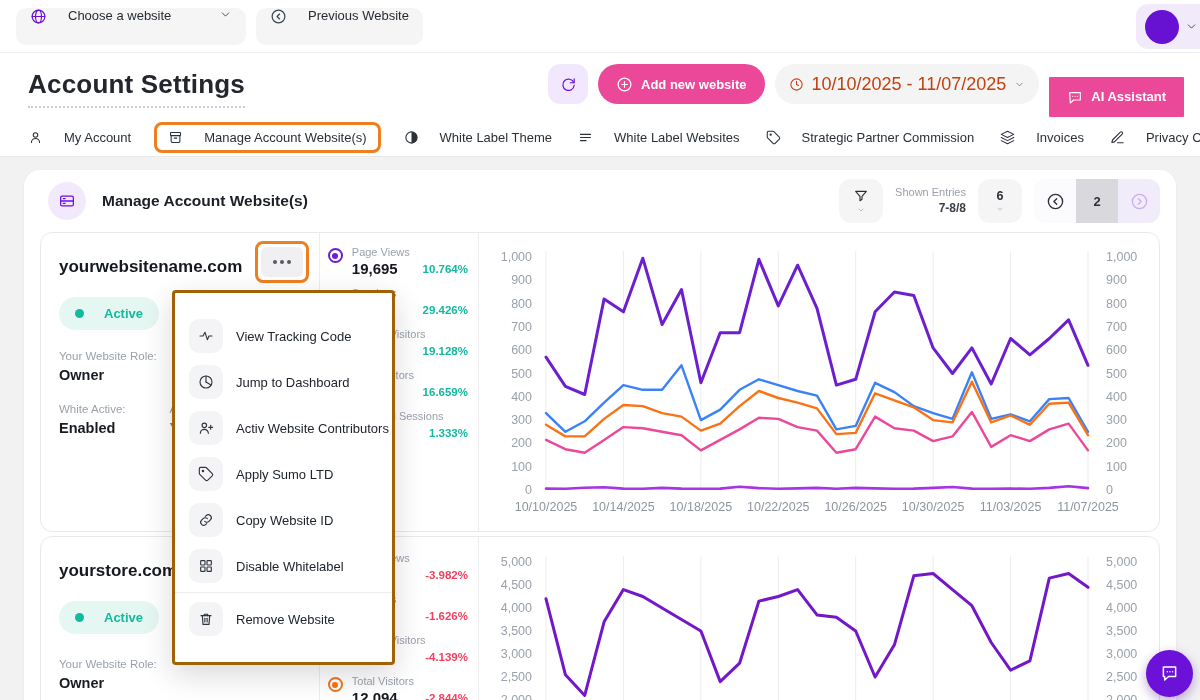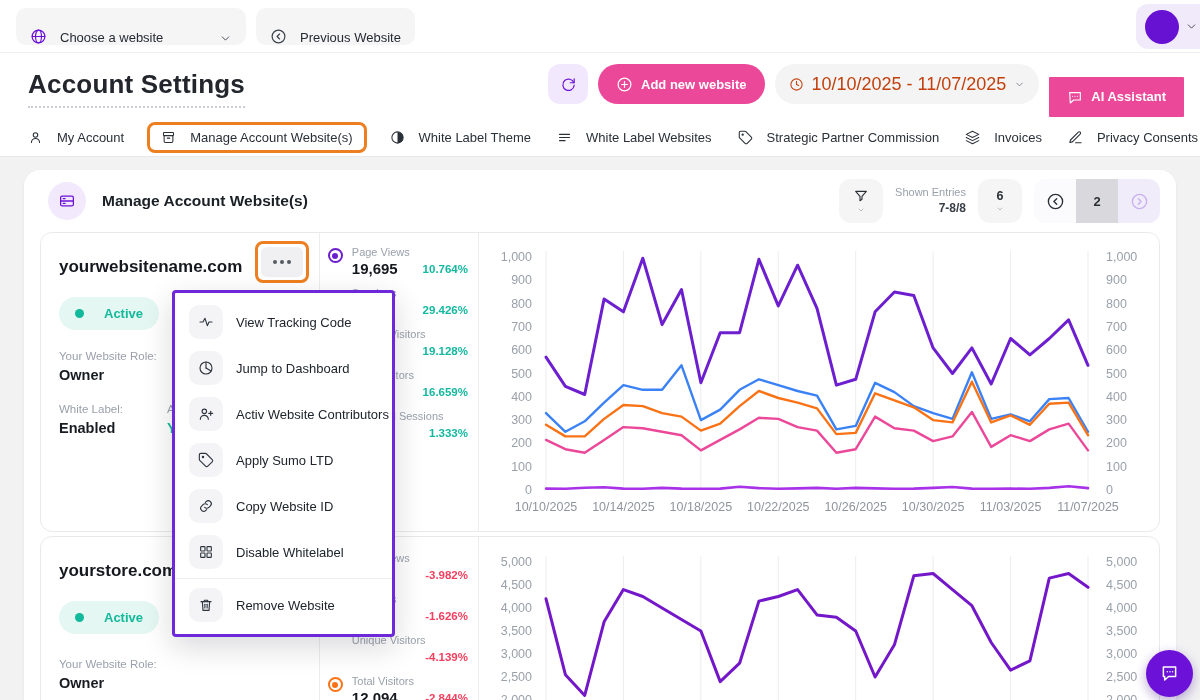--- a/index.html
+++ b/index.html
@@ -4,21 +4,21 @@
 <style>
   * { margin:0; padding:0; box-sizing:border-box; }
   html,body { width:1200px; height:700px; overflow:hidden; }
   body { font-family:"Liberation Sans", sans-serif; background:#f2f2f3; color:#1f242b; }
   .page { position:relative; width:1200px; height:700px; }
 
   svg.ic { display:block; fill:none; stroke:currentColor; stroke-width:1.7; stroke-linecap:round; stroke-linejoin:round; }
 
   
   .topbar { position:absolute; left:0; top:0; width:1200px; height:53px; background:#fff; border-bottom:1px solid #eeeef0; }
-  .chip { position:absolute; top:8px; height:37px; background:#f5f5f6; border-radius:10px; display:flex; align-items:flex-end; gap:13px; padding:0 14px; font-size:13px; font-weight:500; color:#262b33; cursor:pointer; }
+  .chip { position:absolute; top:8px; height:37px; background:#f5f5f6; border-radius:10px; display:flex; align-items:flex-start; gap:21px; padding:0 14px; font-size:13px; font-weight:500; color:#262b33; cursor:pointer; }
   .chip-choose { left:16px; width:230px; }
   .chip-choose .spacer { flex:1; }
   .chip-prev { left:256px; }
   .purple-ic { color:#6c11d7; }
   .gray-ic { color:#3c424b; }
   .avatar-box { position:absolute; top:4px; right:-10px; width:74px; height:45px; background:#f1eafa; border-radius:12px; display:flex; align-items:center; cursor:pointer; }
   .avatar-circle { width:34px; height:34px; border-radius:50%; background:#6711d3; margin-left:9px; }
   .avatar-box .chev { margin-left:6px; color:#3c424b; }
 
   
@@ -27,21 +27,21 @@
   .hdr-actions { position:absolute; right:16px; top:11px; height:40px; display:flex; align-items:center; gap:10px; }
   .btn-refresh { width:40px; height:40px; border-radius:12px; background:#f2e8fd; color:#6c11d7; display:flex; align-items:center; justify-content:center; cursor:pointer; }
   .btn-primary { height:40px; border-radius:20px; background:#ec4899; color:#fff; font-size:13px; font-weight:700; display:flex; align-items:center; gap:8px; padding:0 18px; cursor:pointer; }
   .btn-ai { border-radius:1px;margin-top:25px; }
   .btn-date { height:40px; border-radius:20px; background:#f4f4f5; color:#c2410c; font-size:18px; font-weight:500; display:flex; align-items:center; gap:8px; padding:0 14px; cursor:pointer; }
   .btn-date .chev { color:#6b7078; }
 
   
   .tabsband { position:absolute; left:0; top:118px; width:1200px; height:39px; background:#fff; border-bottom:1px solid #e7e8ea; }
   .tabs { position:absolute; left:28px; top:0; height:39px; display:flex; align-items:center; gap:26px; }
-  .tab { display:flex; align-items:center; gap:14px; font-size:13px; font-weight:500; color:#2a3038; white-space:nowrap; cursor:pointer; }
+  .tab { display:flex; align-items:center; gap:21px; font-size:13px; font-weight:500; color:#2a3038; white-space:nowrap; cursor:pointer; }
   .tab .ic { color:#2a3038; }
   .tab-highlight { border:3px solid #ee7f20; border-radius:8px; padding:5px 11px; margin:0 -3px; }
 
   
   .card { position:absolute; left:24px; top:170px; width:1152px; height:530px; background:#fff; border-radius:16px 16px 0 0; box-shadow:0 1px 3px rgba(20,20,40,.07); overflow:hidden; }
   .card-head { position:absolute; left:0; top:0; width:100%; height:62px; display:flex; align-items:center; padding:0 16px 0 24px; }
   .card-head-icon { width:38px; height:38px; border-radius:50%; background:#f2eafc; color:#6c11d7; display:flex; align-items:center; justify-content:center; }
   .card-title { margin-left:16px; font-size:15.5px; font-weight:700; color:#1b2026; }
   .card-head-right { margin-left:auto; display:flex; align-items:center; gap:12px; }
   .sq-btn { width:44px; height:44px; border-radius:12px; background:#f5f5f6; display:flex; flex-direction:column; align-items:center; justify-content:center; gap:2px; color:#2b3036; cursor:pointer; font-size:12.5px; font-weight:700; }
@@ -82,21 +82,21 @@
   .pct-up { color:#14b8a0; }
   .pct-down { color:#f43f5e; }
   .ring { position:absolute; left:8px; top:5px; width:15px; height:15px; border-radius:50%; border:2.5px solid; }
   .ring::after { content:''; position:absolute; inset:2.5px; border-radius:50%; background:currentColor; }
   .ring-purple { color:#6d1fd0; border-color:#6d1fd0; }
   .ring-orange { color:#f97316; border-color:#f97316; }
 
   .col-chart svg.chart { display:block; }
 
   
-  .menu { position:absolute; left:172px; top:290px; width:223px; background:#fff; border:3px solid #6d28d9; border-radius:4px; box-shadow:0 10px 30px rgba(20,20,40,.16); padding:6px 0; z-index:50; }
+  .menu { position:absolute; left:172px; top:290px; width:223px; background:#fff; border:3px solid #a16207; border-radius:4px; box-shadow:0 10px 30px rgba(20,20,40,.16); padding:20px 0; z-index:50; }
   .mi { display:flex; align-items:center; gap:13px; padding:6px 14px; height:46px; cursor:pointer; }
   .mi-ic { width:34px; height:34px; border-radius:10px; background:#f4f4f6; color:#2f3640; display:flex; align-items:center; justify-content:center; flex:none; }
   .mi span.lbl { font-size:13px; font-weight:500; color:#20252d; white-space:nowrap; }
   .mi-divider { border-top:1px solid #ececee; margin:3px 0; }
 
   
   .fab { position:absolute; left:1146px; top:650px; width:47px; height:47px; border-radius:50%; background:#6c11d7; color:#fff; display:flex; align-items:center; justify-content:center; z-index:60; box-shadow:0 4px 12px rgba(60,10,130,.35); cursor:pointer; }
 </style>
 </head>
 <body>
@@ -290,21 +290,21 @@
         <div class="pill">
           <i></i>
           <span>Active</span>
         </div>
         <div class="meta">
           <div class="lab">Your Website Role:</div>
           <div class="val">Owner</div>
         </div>
         <div class="meta meta-cols">
           <div>
-            <div class="lab">White Label:</div>
+            <div class="lab">White Active:</div>
             <div class="val">Enabled</div>
           </div>
           <div>
             <div class="lab">Activ</div>
             <div class="val teal-val">You</div>
           </div>
         </div>
       </div>
       <div class="col-stats">
         <div class="stat">

